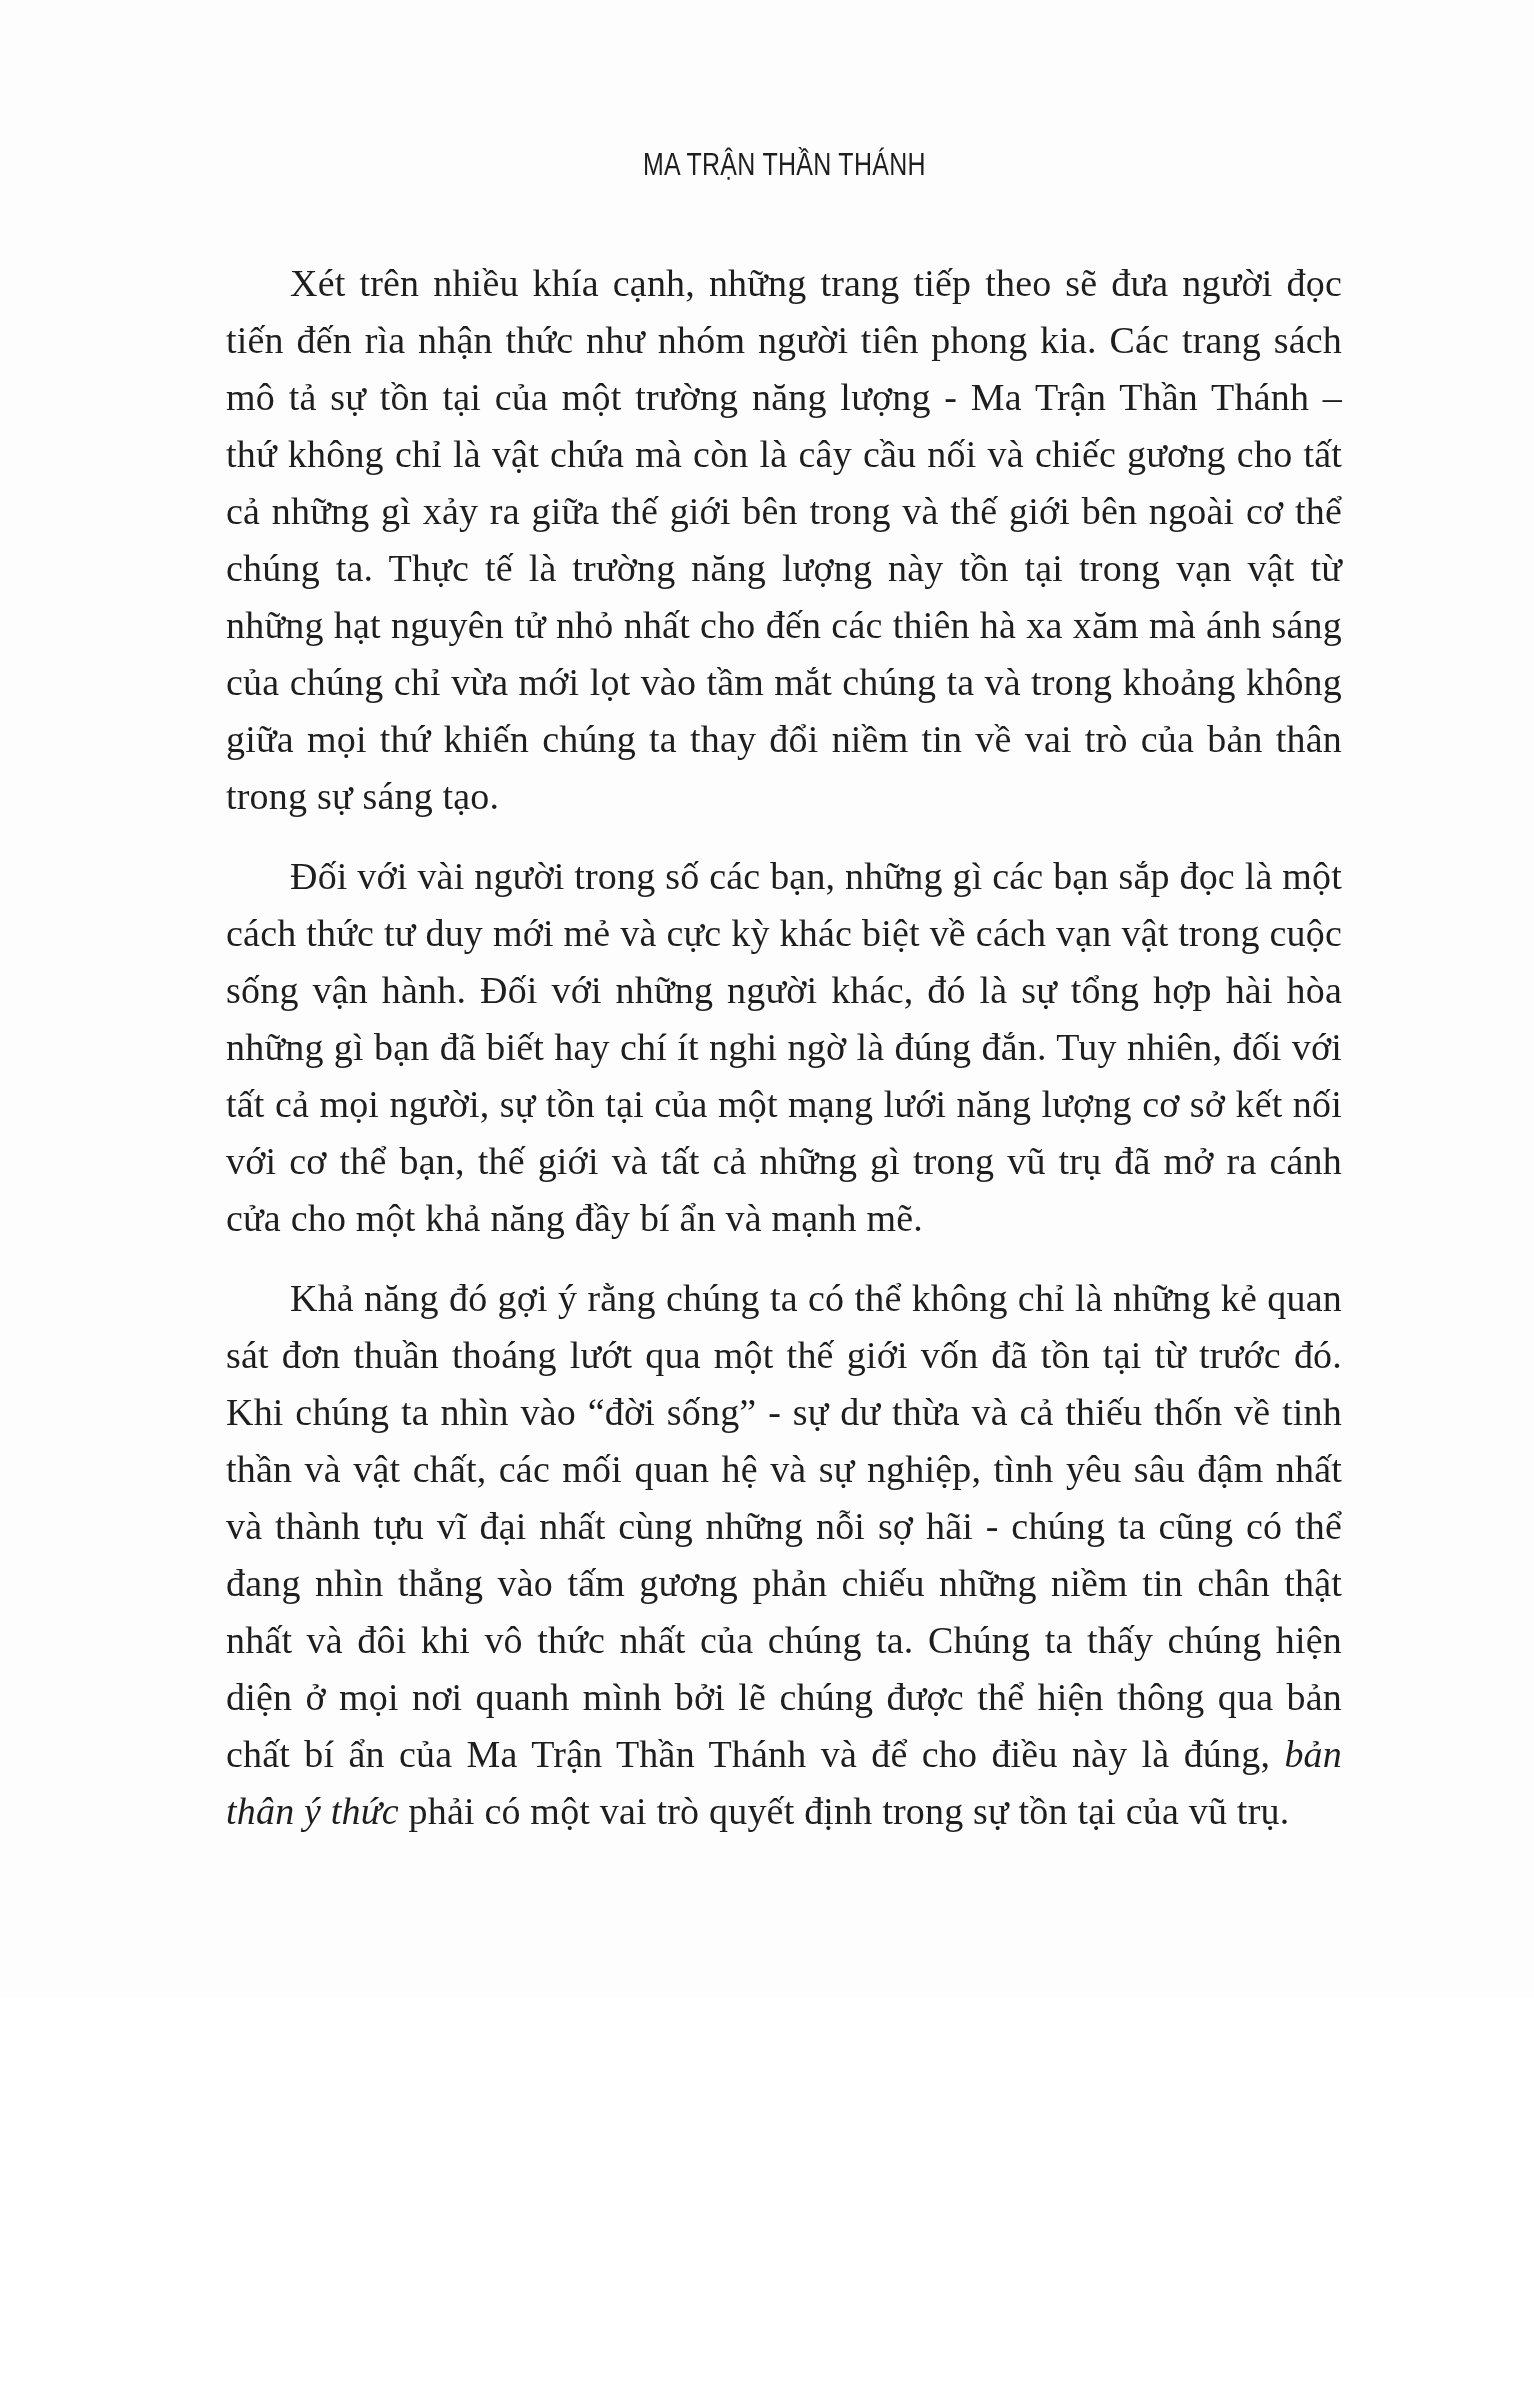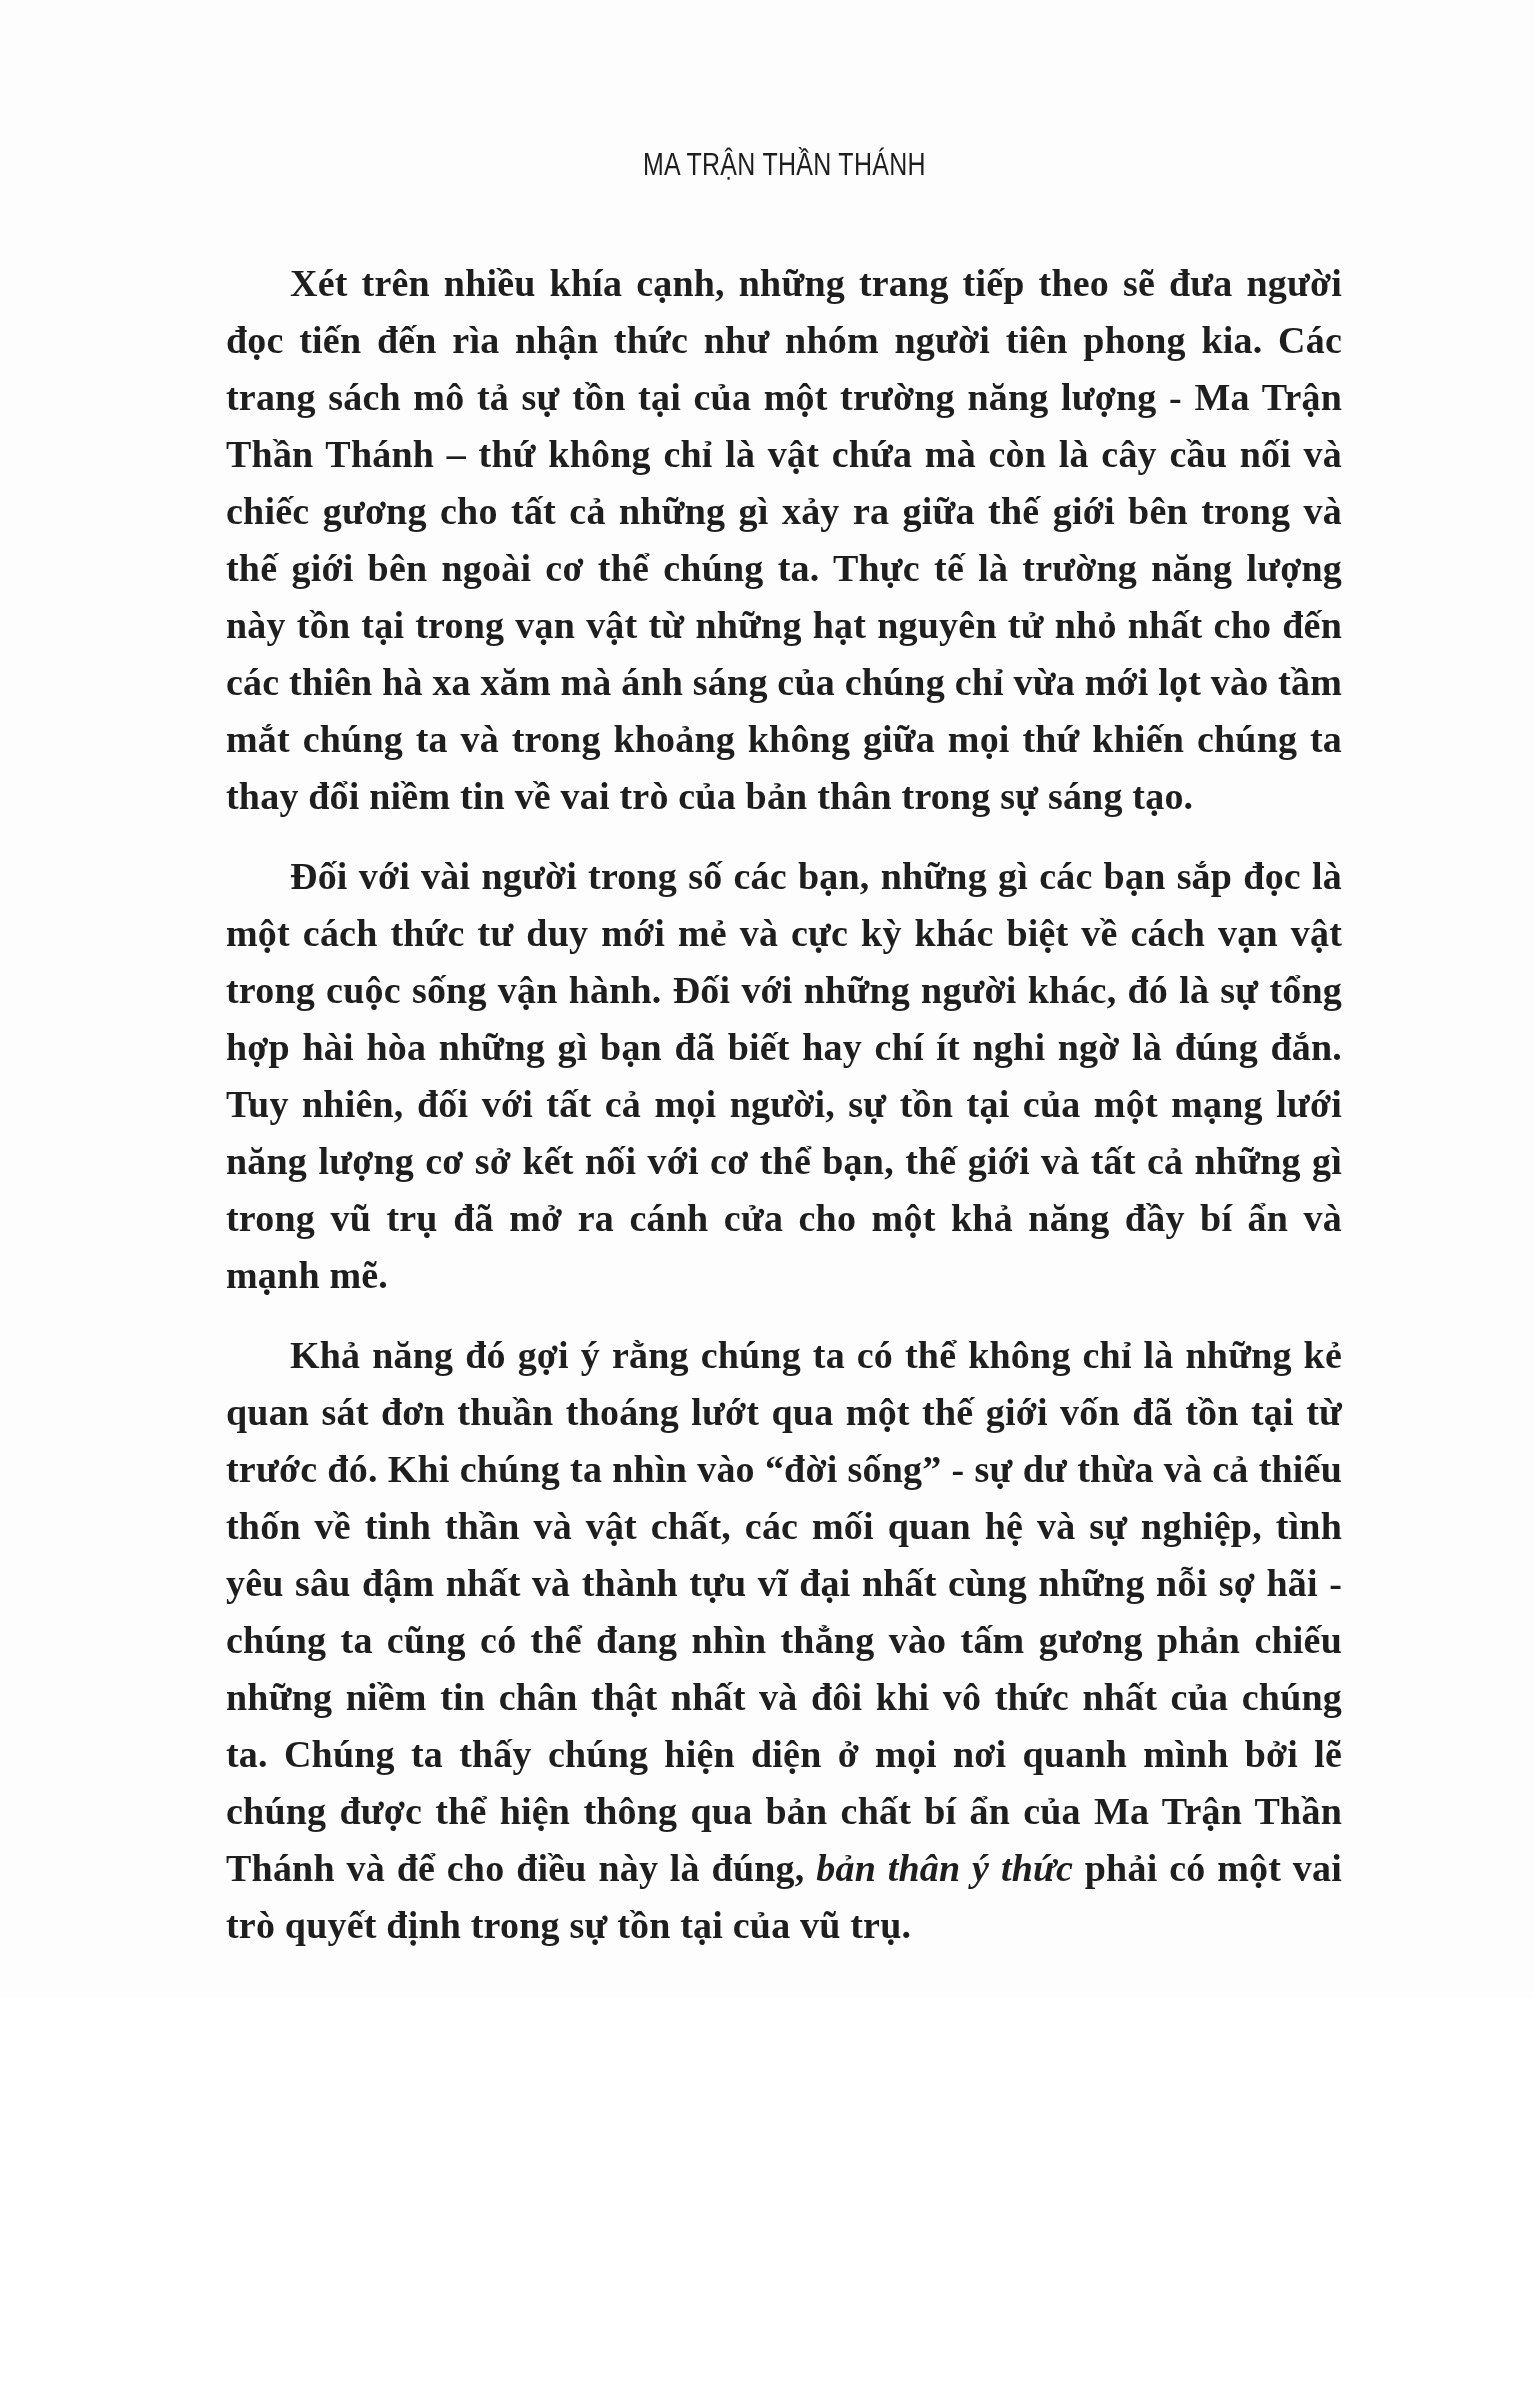--- a/index.html
+++ b/index.html
@@ -48,21 +48,20 @@
     text-align: justify;
     letter-spacing: 0.2px;
   }
   .para {
     margin: 0 0 23px 0;
     text-indent: 0;
     padding: 0;
   }
   .para.indented {
     text-indent: 64px;
-    font-weight: bold;
   }
   .italic {
     font-style: italic;
   }
   .page-number {
     position: absolute;
     top: 2232px;
     left: 226px;
     width: 1116px;
     text-align: center;

